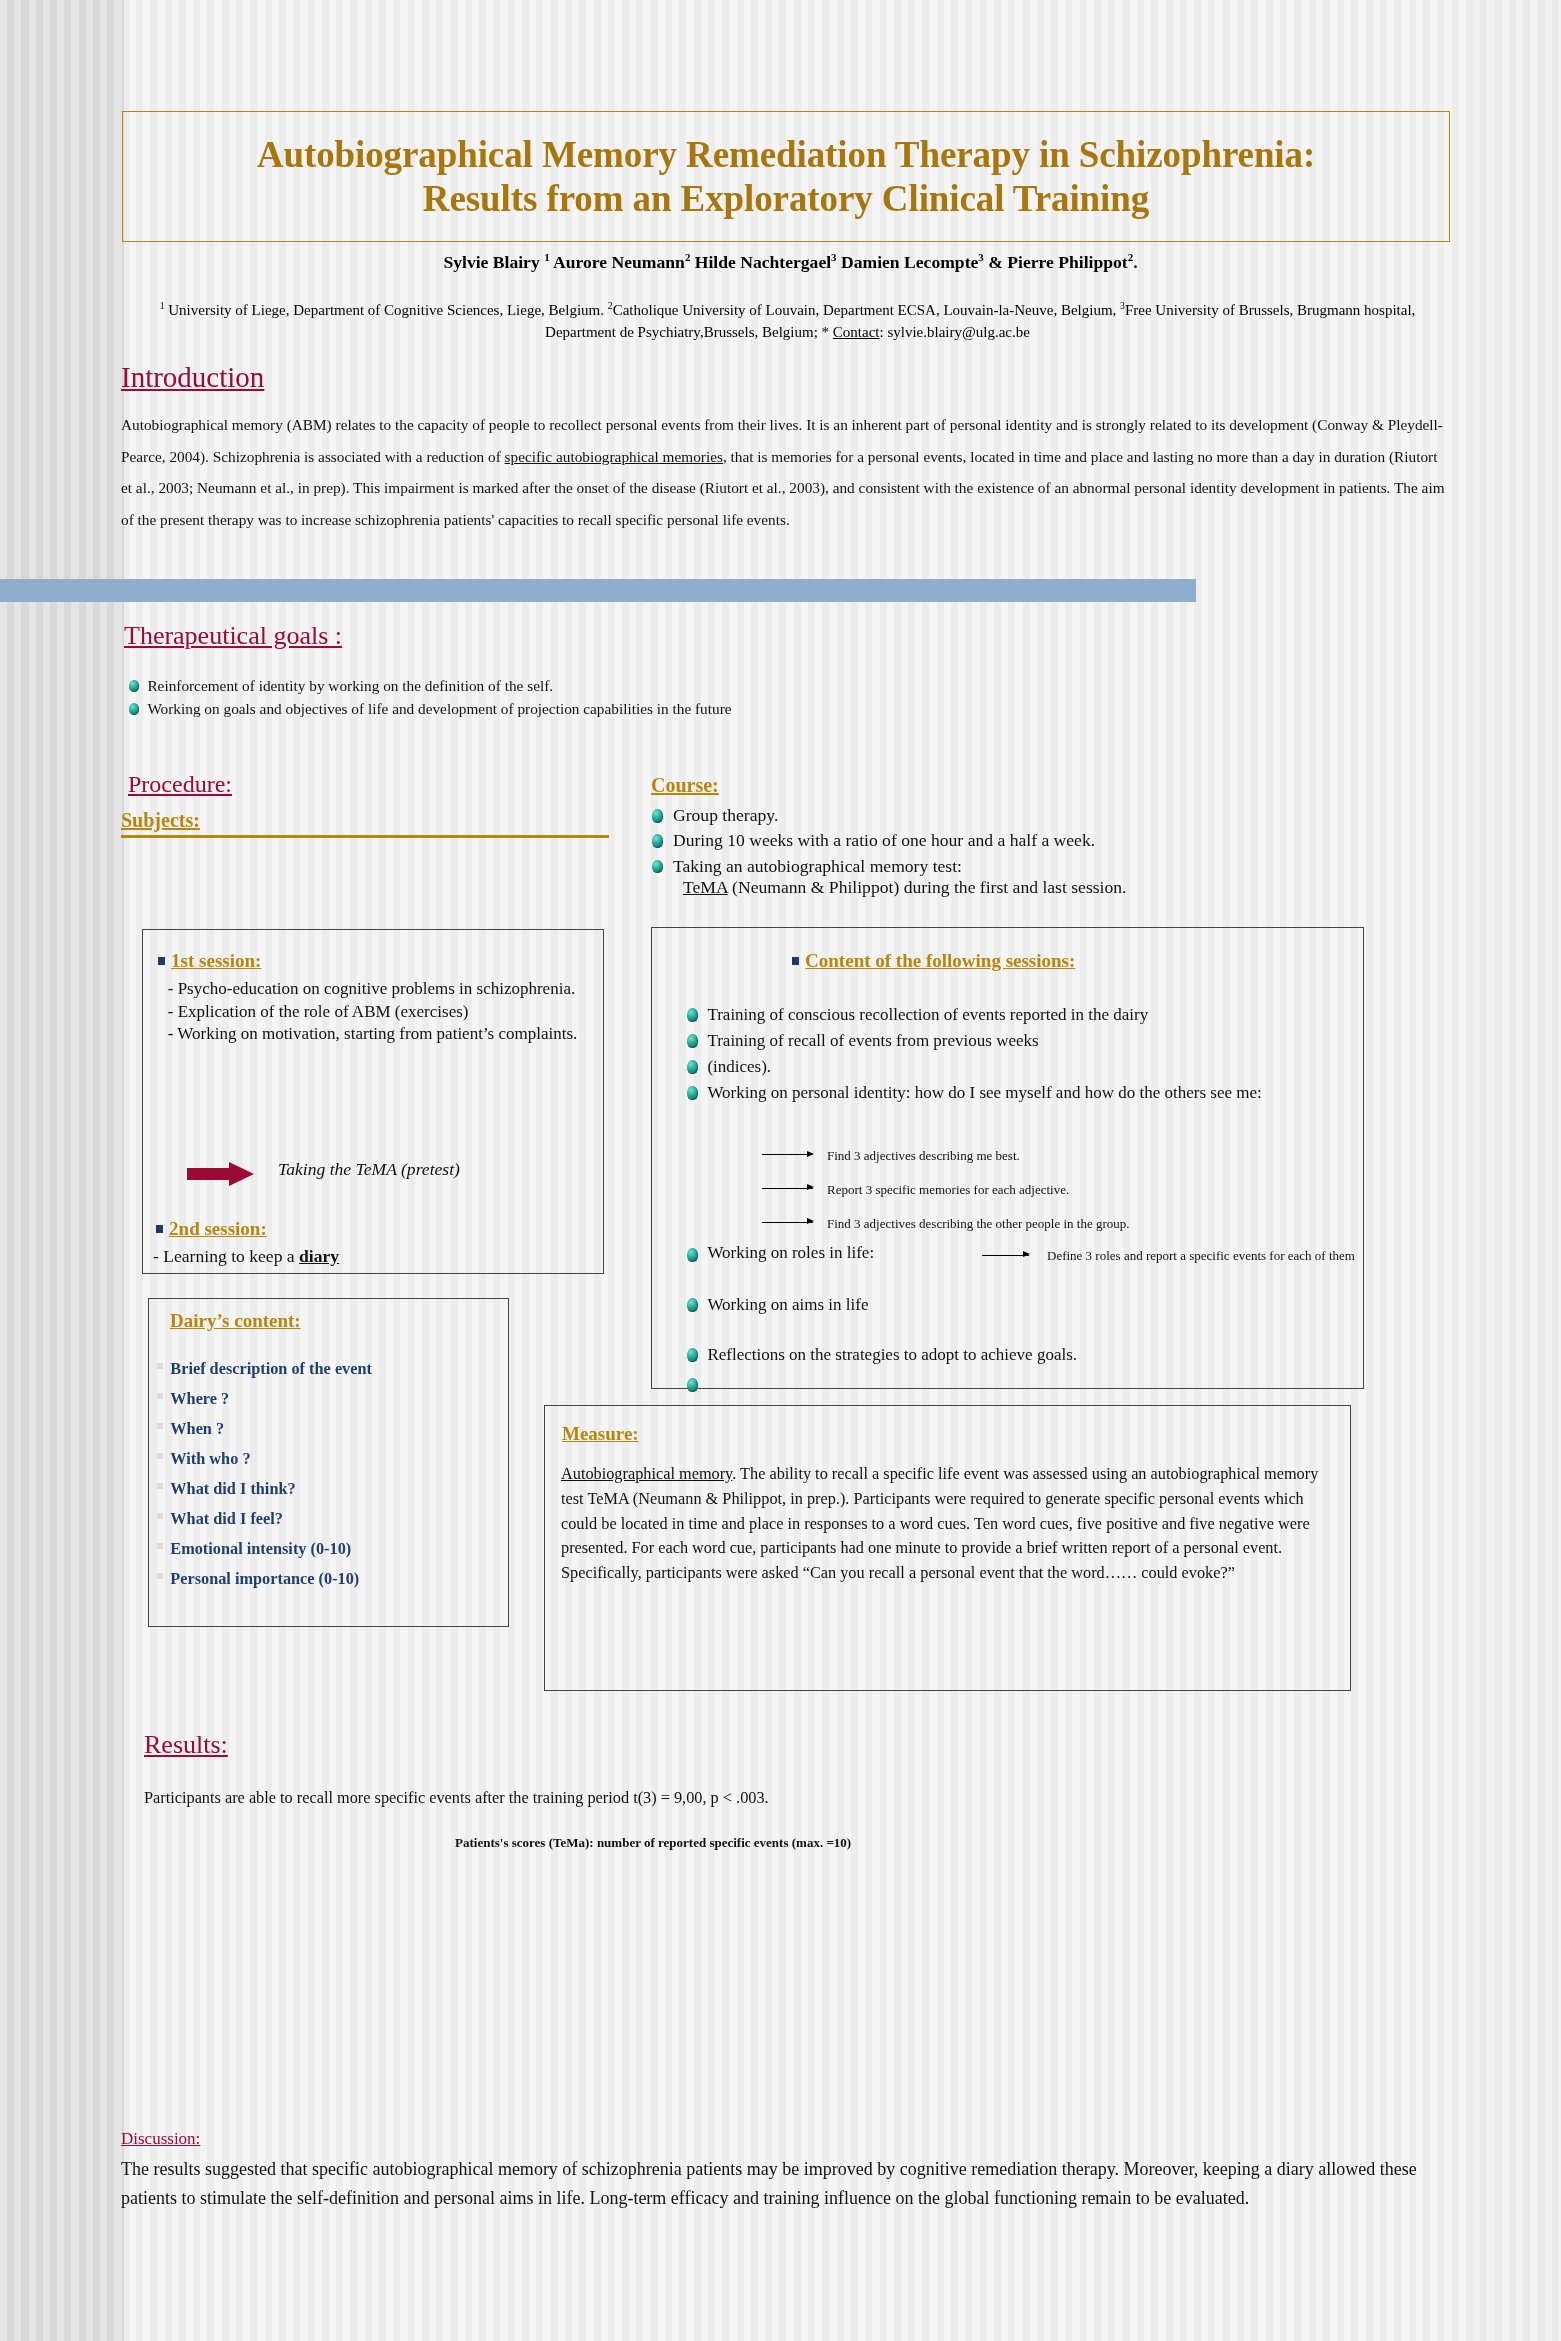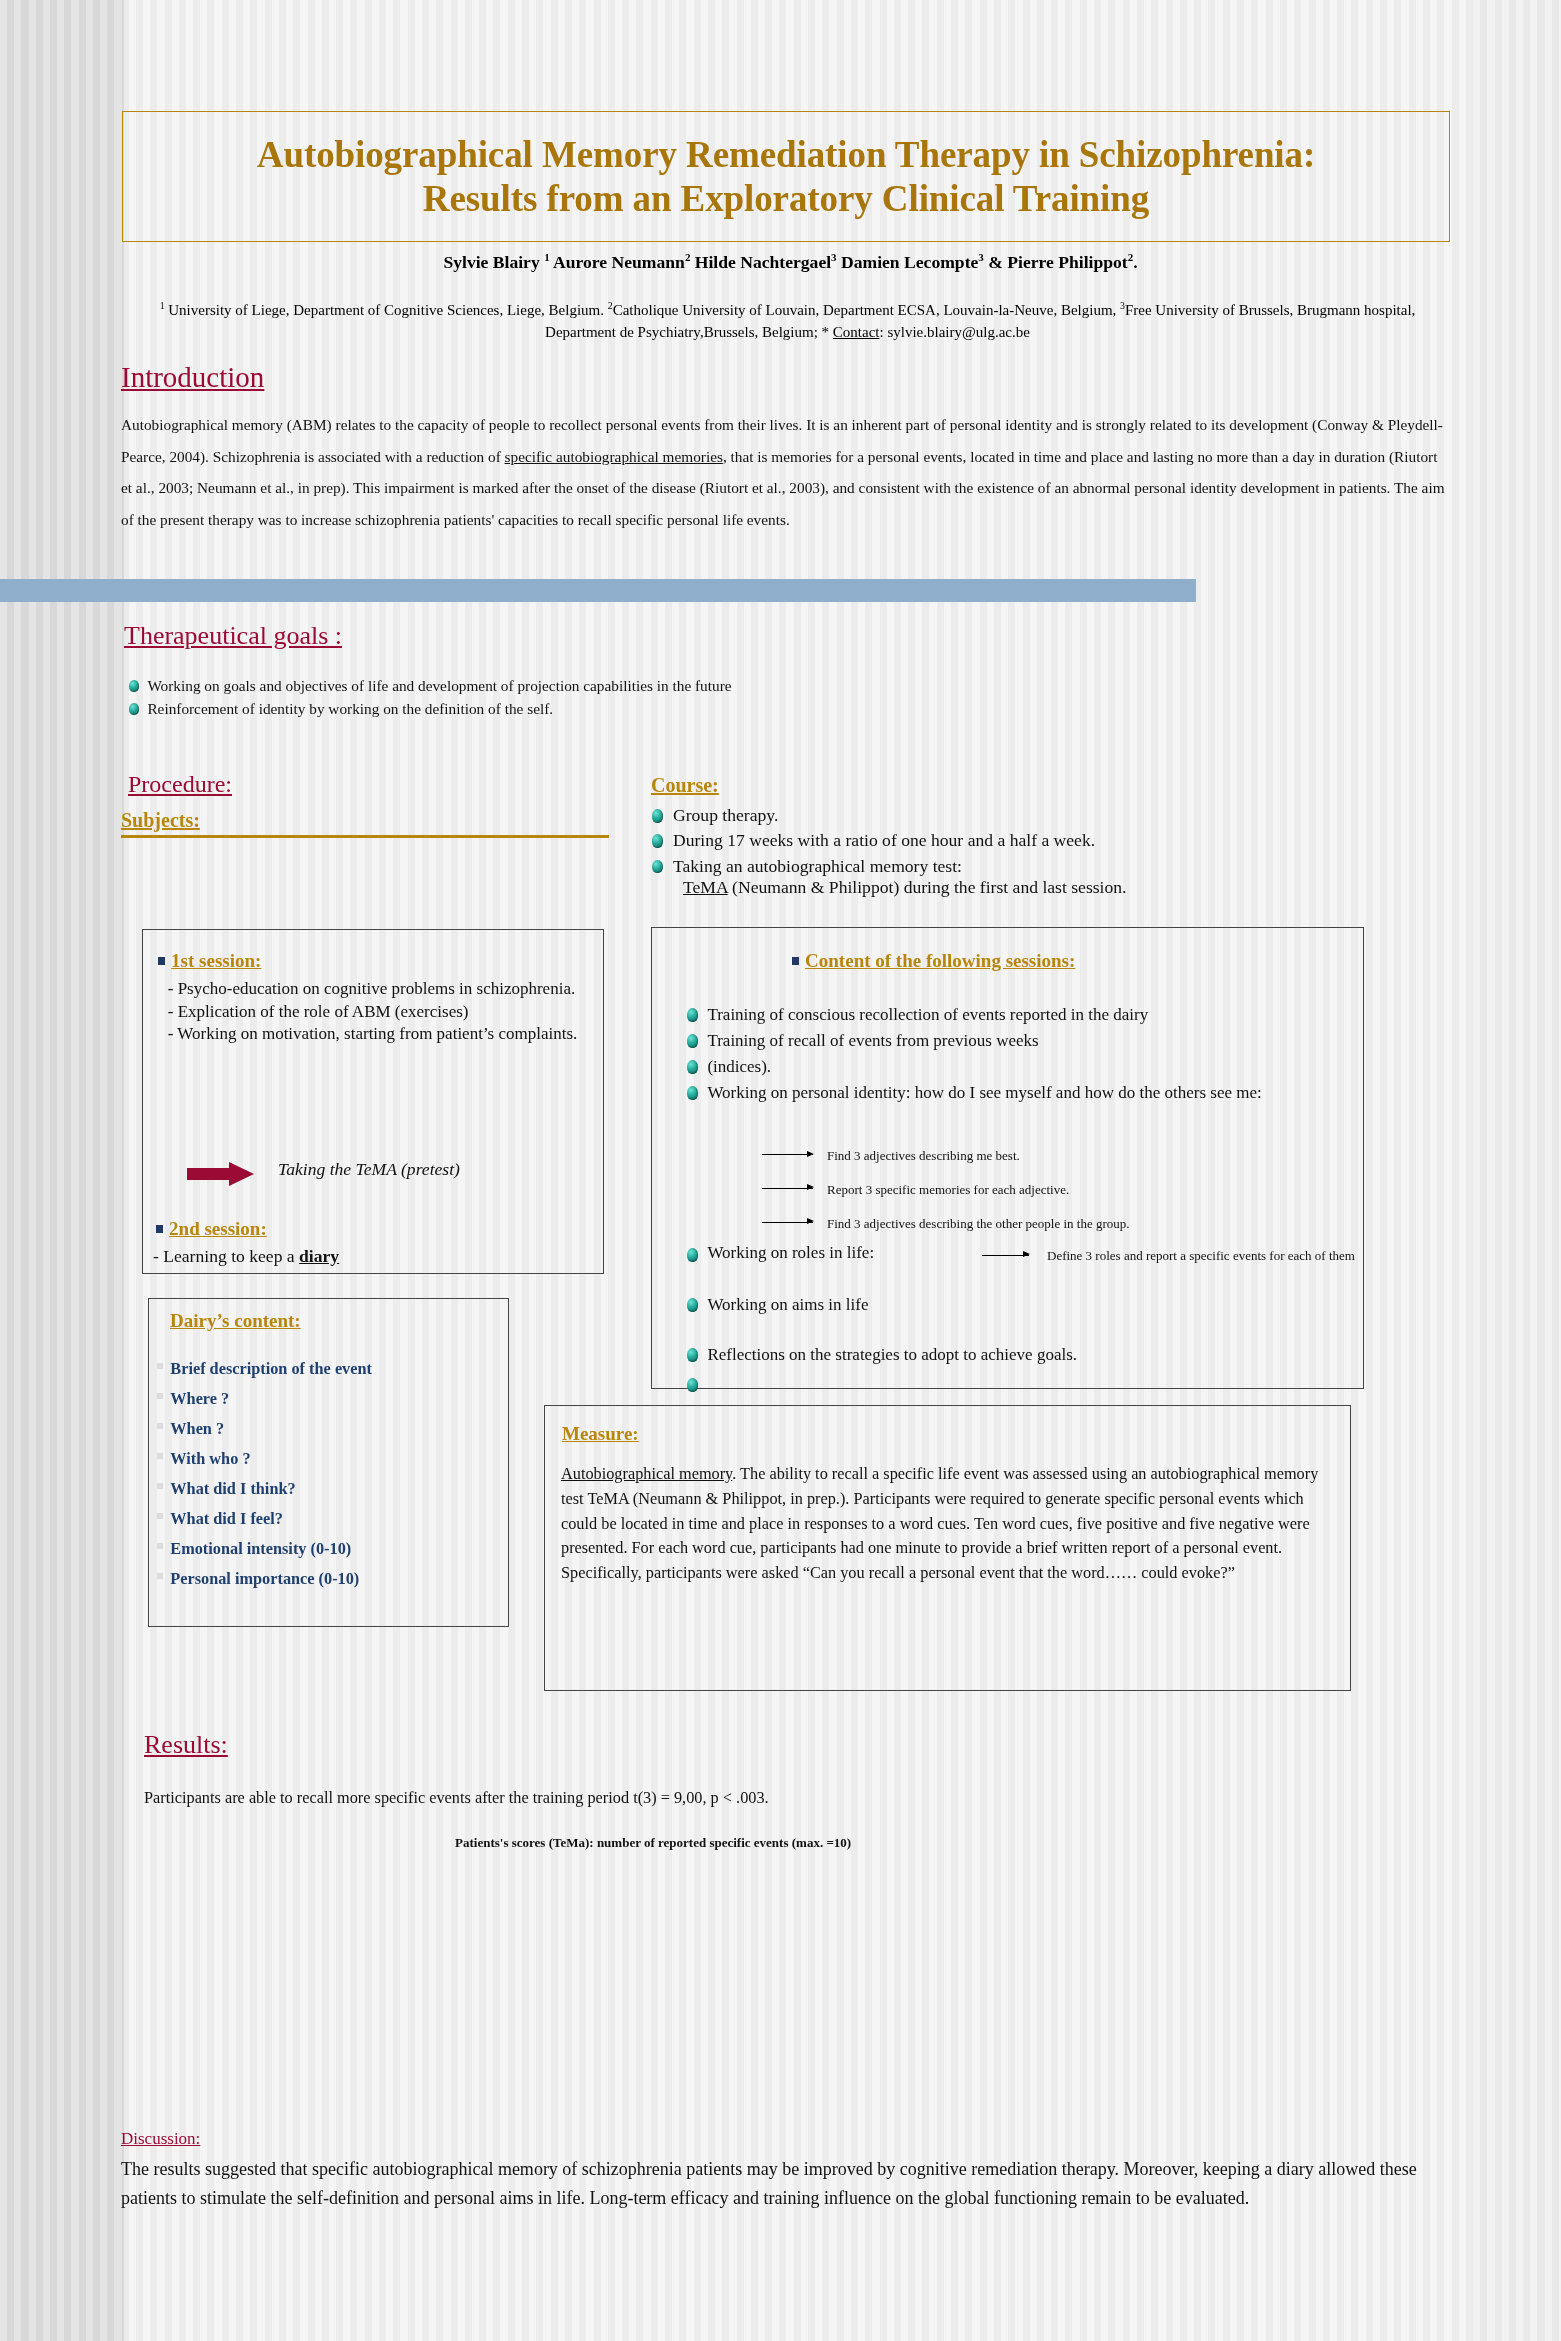--- a/index.html
+++ b/index.html
@@ -249,32 +249,32 @@
       * <span class="u">Contact</span>: <span>sylvie.blairy@ulg.ac.be</span>
     </div>
 
     <div id="intro-h" class="h-red">Introduction</div>
     <div id="intro-p"><span>Autobiographical memory (ABM) relates to the capacity of people to recollect personal events from their lives. It is an inherent part of personal identity and is strongly related to its development (Conway &amp; Pleydell-Pearce, 2004). Schizophrenia is associated with a reduction of </span><span class="u">specific autobiographical memories</span><span>, that is memories for a personal events, located in time and place and lasting no more than a day in duration (Riutort et al., 2003; Neumann et al., in prep).  This impairment is marked after the onset of the disease (Riutort et al., 2003), and consistent with the existence of an abnormal personal identity development in patients.  The aim of the present therapy was to increase schizophrenia patients' capacities to recall specific personal life events.</span></div>
 
     <div id="blue-bar"></div>
 
     <div id="goals-h" class="h-red">Therapeutical goals :</div>
     <div id="goals-list">
+      <div class="gbul"><span class="gem"></span><span>Reinforcement of identity by working on the definition of the self.</span></div>
       <div class="gbul"><span class="gem"></span><span>Working on goals and objectives of life and development of projection capabilities in the future</span></div>
-      <div class="gbul"><span class="gem"></span><span>Reinforcement of identity by working on the definition of the self.</span></div>
     </div>
 
     <div id="proc-h" class="h-red">Procedure:</div>
     <div id="subj-h" class="h-gold">Subjects:</div>
     <div id="subj-rule"></div>
 
     <div id="course-h" class="h-gold">Course:</div>
     <div id="course-list">
       <div class="pbul"><span class="pem"></span><span>Group therapy.</span></div>
-      <div class="pbul"><span class="pem"></span><span>During 17 weeks with a ratio of one hour and a half a week.</span></div>
+      <div class="pbul"><span class="pem"></span><span>During 10 weeks with a ratio of one hour and a half a week.</span></div>
       <div class="pbul"><span class="pem"></span><span>Taking an autobiographical memory test:</span></div>
     </div>
     <div id="course-sub"><span class="u">TeMA</span><span> (Neumann &amp; Philippot) during the first and last session.</span></div>
 
     <div id="session-box"></div>
     <div id="s1-h"><span class="sq"></span><span class="h-gold">1st session:</span></div>
     <div id="s1-body">
       &nbsp;&nbsp;&nbsp;- Psycho-education on cognitive problems in schizophrenia.<br>
       &nbsp;&nbsp;&nbsp;- Explication of the role of ABM (exercises)<br>
       &nbsp;&nbsp;&nbsp;- Working on motivation, starting from patient’s complaints.

